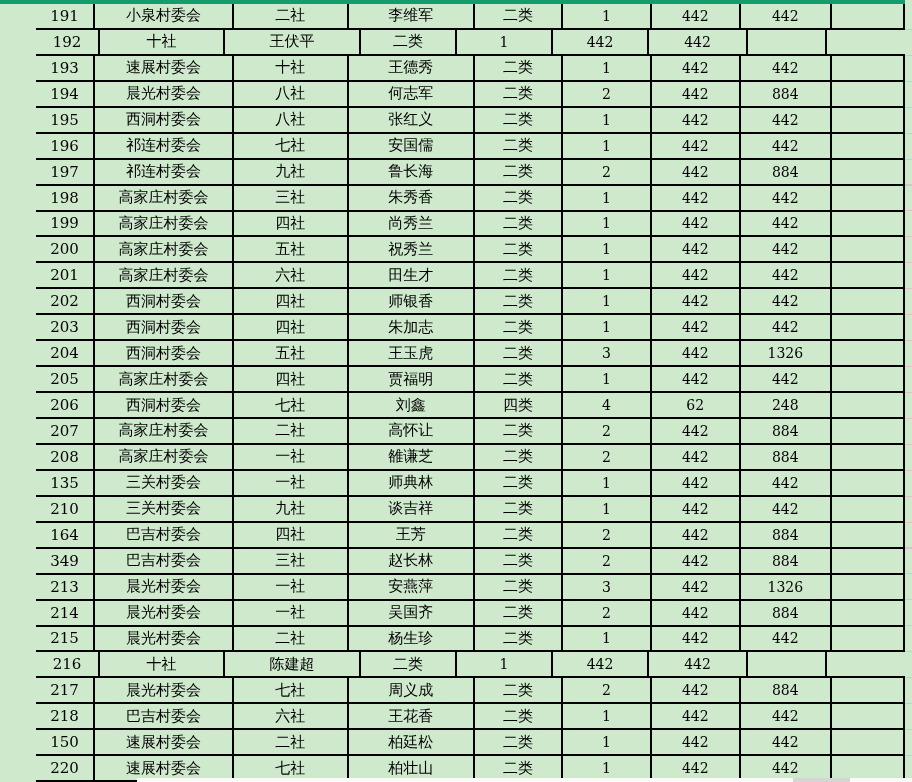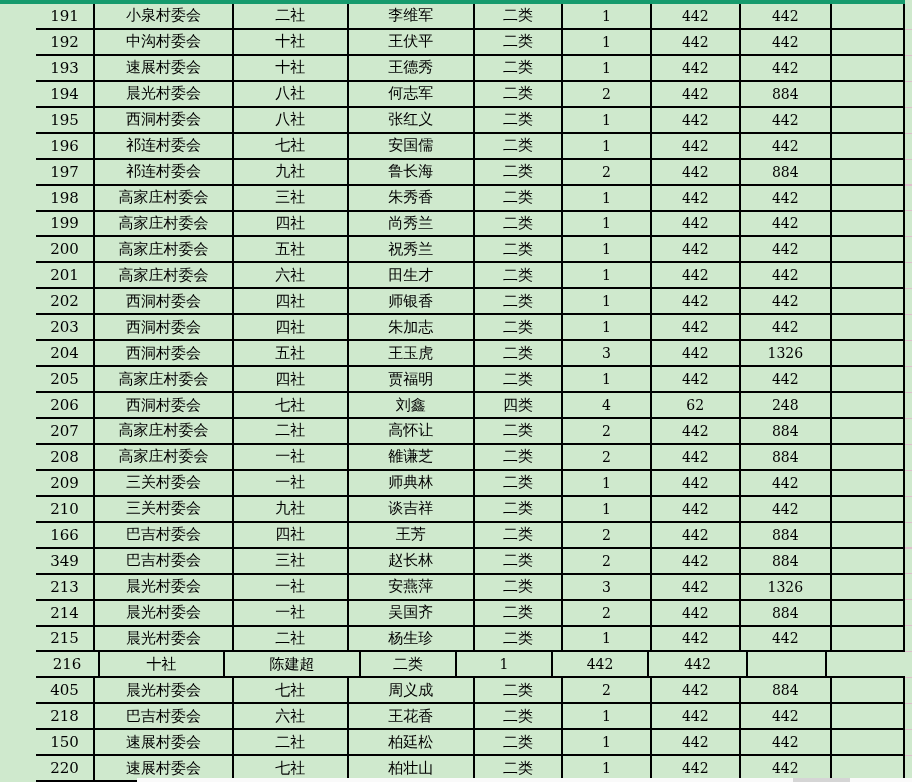--- a/index.html
+++ b/index.html
@@ -47,21 +47,20 @@
         <div class="cell col-society">二社</div>
         <div class="cell col-name">李维军</div>
         <div class="cell col-category">二类</div>
         <div class="cell col-count">1</div>
         <div class="cell col-unit">442</div>
         <div class="cell col-total">442</div>
         <div class="cell col-blank"></div>
       </div>
       <div class="row">
         <div class="cell col-seq">192</div>
-        <div class="cell col-village">中沟村委会</div>
         <div class="cell col-society">十社</div>
         <div class="cell col-name">王伏平</div>
         <div class="cell col-category">二类</div>
         <div class="cell col-count">1</div>
         <div class="cell col-unit">442</div>
         <div class="cell col-total">442</div>
         <div class="cell col-blank"></div>
       </div>
       <div class="row">
         <div class="cell col-seq">193</div>
@@ -233,21 +232,21 @@
         <div class="cell col-village">高家庄村委会</div>
         <div class="cell col-society">一社</div>
         <div class="cell col-name">雒谦芝</div>
         <div class="cell col-category">二类</div>
         <div class="cell col-count">2</div>
         <div class="cell col-unit">442</div>
         <div class="cell col-total">884</div>
         <div class="cell col-blank"></div>
       </div>
       <div class="row">
-        <div class="cell col-seq">209</div>
+        <div class="cell col-seq">135</div>
         <div class="cell col-village">三关村委会</div>
         <div class="cell col-society">一社</div>
         <div class="cell col-name">师典林</div>
         <div class="cell col-category">二类</div>
         <div class="cell col-count">1</div>
         <div class="cell col-unit">442</div>
         <div class="cell col-total">442</div>
         <div class="cell col-blank"></div>
       </div>
       <div class="row">
@@ -255,21 +254,21 @@
         <div class="cell col-village">三关村委会</div>
         <div class="cell col-society">九社</div>
         <div class="cell col-name">谈吉祥</div>
         <div class="cell col-category">二类</div>
         <div class="cell col-count">1</div>
         <div class="cell col-unit">442</div>
         <div class="cell col-total">442</div>
         <div class="cell col-blank"></div>
       </div>
       <div class="row">
-        <div class="cell col-seq">166</div>
+        <div class="cell col-seq">164</div>
         <div class="cell col-village">巴吉村委会</div>
         <div class="cell col-society">四社</div>
         <div class="cell col-name">王芳</div>
         <div class="cell col-category">二类</div>
         <div class="cell col-count">2</div>
         <div class="cell col-unit">442</div>
         <div class="cell col-total">884</div>
         <div class="cell col-blank"></div>
       </div>
       <div class="row">
@@ -320,21 +319,21 @@
         <div class="cell col-seq">216</div>
         <div class="cell col-society">十社</div>
         <div class="cell col-name">陈建超</div>
         <div class="cell col-category">二类</div>
         <div class="cell col-count">1</div>
         <div class="cell col-unit">442</div>
         <div class="cell col-total">442</div>
         <div class="cell col-blank"></div>
       </div>
       <div class="row">
-        <div class="cell col-seq">405</div>
+        <div class="cell col-seq">217</div>
         <div class="cell col-village">晨光村委会</div>
         <div class="cell col-society">七社</div>
         <div class="cell col-name">周义成</div>
         <div class="cell col-category">二类</div>
         <div class="cell col-count">2</div>
         <div class="cell col-unit">442</div>
         <div class="cell col-total">884</div>
         <div class="cell col-blank"></div>
       </div>
       <div class="row">

